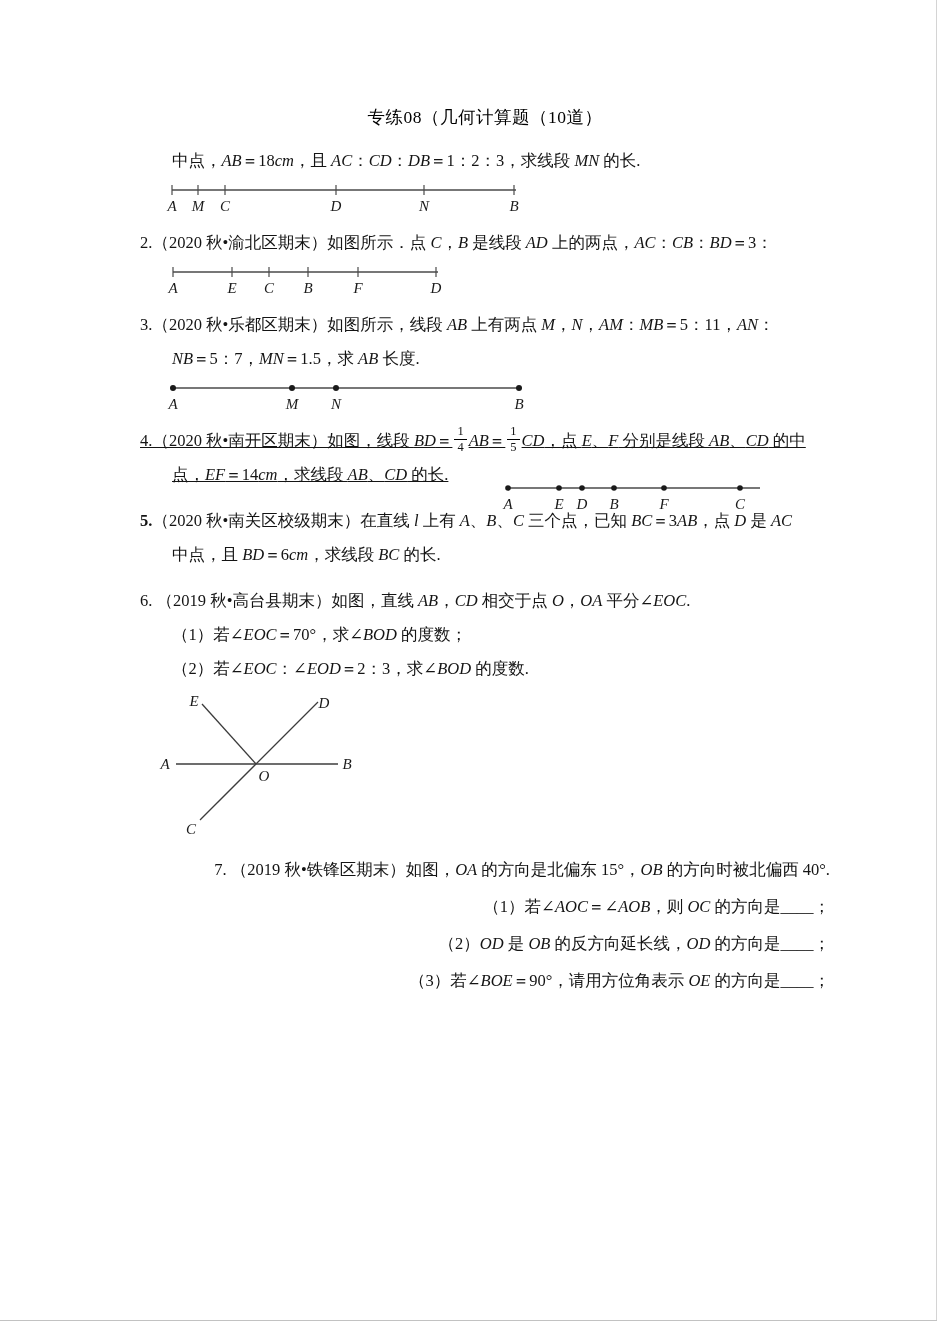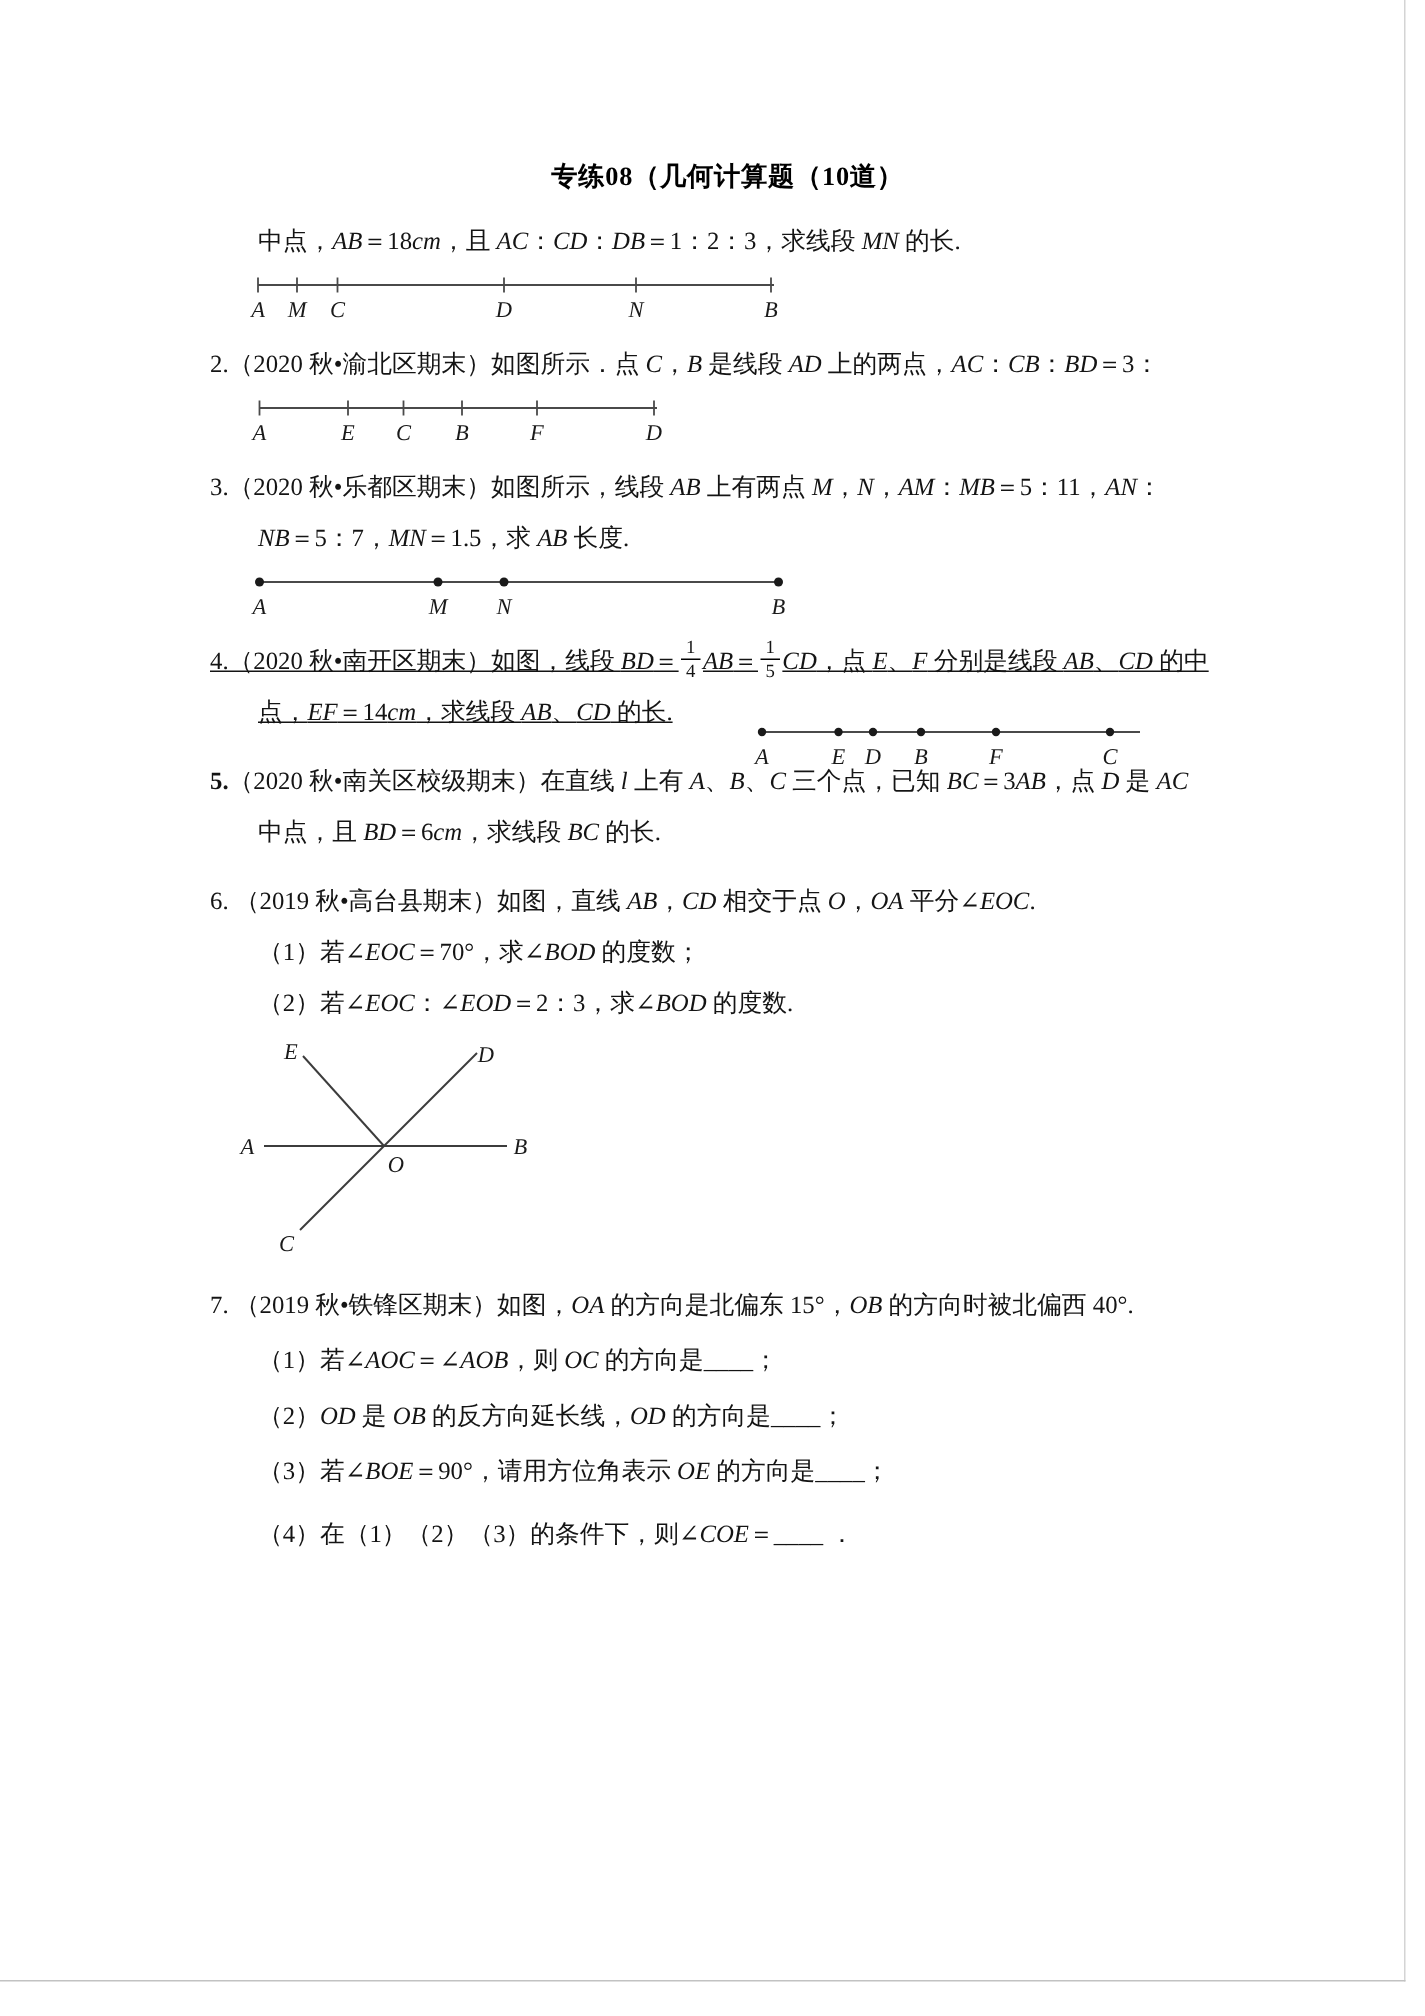--- a/index.html
+++ b/index.html
@@ -3,37 +3,37 @@
 <meta charset="utf-8">
 <style>
   html,body{margin:0;padding:0;}
   body{
     width:950px;height:1344px;position:relative;background:#ffffff;
     font-family:"Liberation Serif","DejaVu Serif",serif;color:#141414;
     overflow:hidden;
   }
   .content{position:absolute;left:140px;top:104px;width:690px;}
   .title{
-    text-align:center;font-weight:bold;font-size:17.5px;line-height:26px;
+    text-align:center;font-weight:normal;font-size:17.5px;line-height:26px;
     margin-bottom:14px;letter-spacing:0.5px;color:#000;
   }
   .problem{margin-bottom:12px;}
   .tline{font-size:16.5px;line-height:34px;white-space:nowrap;}
   .cont{margin-left:32px;}
   .it{font-style:italic;font-family:"Liberation Serif",serif;}
   .bd{font-weight:bold;}
   .frac{display:inline-flex;flex-direction:column;align-items:center;
         vertical-align:middle;font-size:12.5px;line-height:1.15;
         margin:0 2px;transform:translateY(-3px);}
   .fn{border-bottom:1px solid #000;padding:0 3px;}
   .fd{padding:0 3px;}
   .fig{margin:4px 0 10px 28px;}
   .p4{position:relative;text-decoration:underline;}
   .fig4{position:absolute;left:362px;top:54px;margin:0;}
-  .p7 .tline{line-height:37px;}
+  .p7 .tline{line-height:37px;text-align:right;}
   .p7 .last{margin-top:5px;}
   .svglab{font-style:italic;font-size:15px;font-family:"Liberation Serif","DejaVu Serif",serif;fill:#1a1a1a;}
   svg{overflow:visible;display:block;}
   .edge-v{position:absolute;left:936px;top:0;width:1px;height:1321px;background:#d4d4d4;}
   .edge-h{position:absolute;left:0;top:1320px;width:937px;height:1px;background:#c2c2c2;}
 </style>
 </head>
 <body>
 
 <div class="content">
@@ -150,19 +150,18 @@
         <text class="svglab" x="31" y="140" text-anchor="middle">C</text>
       </svg>
     </div>
   </div>
 
   <div class="problem p7">
     <div class="tline"><span>7. （2019 秋•铁锋区期末）如图，</span><span class="it">OA</span><span> 的方向是北偏东 15°，</span><span class="it">OB</span><span> 的方向时被北偏西 40°.</span></div>
     <div class="tline cont"><span>（1）若∠</span><span class="it">AOC</span><span>＝∠</span><span class="it">AOB</span><span>，则 </span><span class="it">OC</span><span> 的方向是</span><span>____</span><span>；</span></div>
     <div class="tline cont"><span>（2）</span><span class="it">OD</span><span> 是 </span><span class="it">OB</span><span> 的反方向延长线，</span><span class="it">OD</span><span> 的方向是</span><span>____</span><span>；</span></div>
     <div class="tline cont"><span>（3）若∠</span><span class="it">BOE</span><span>＝90°，请用方位角表示 </span><span class="it">OE</span><span> 的方向是</span><span>____</span><span>；</span></div>
-    <div class="tline cont last"><span>（4）在（1）（2）（3）的条件下，则∠</span><span class="it">COE</span><span>＝</span><span>____</span><span> ．</span></div>
   </div>
 
 </div>
 
 <div class="edge-v"></div>
 <div class="edge-h"></div>
 
 </body></html>

